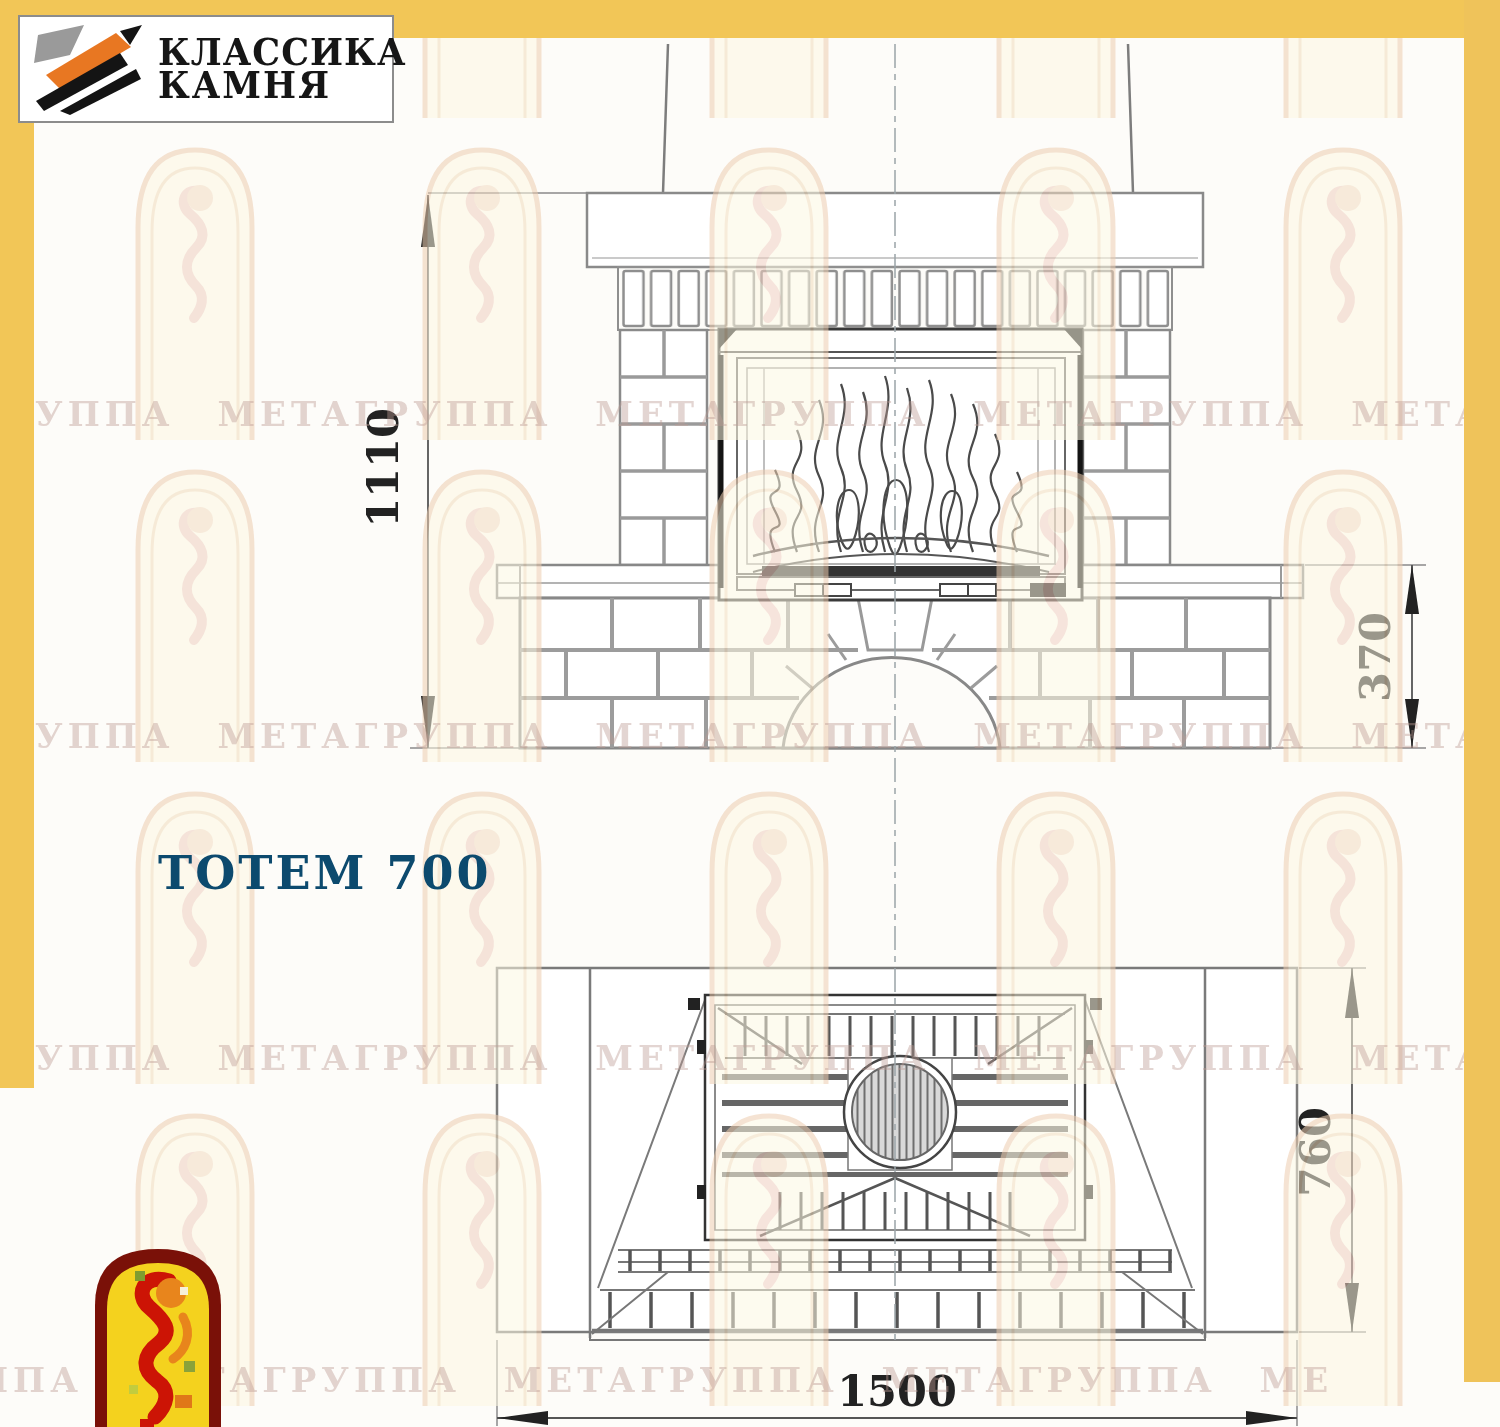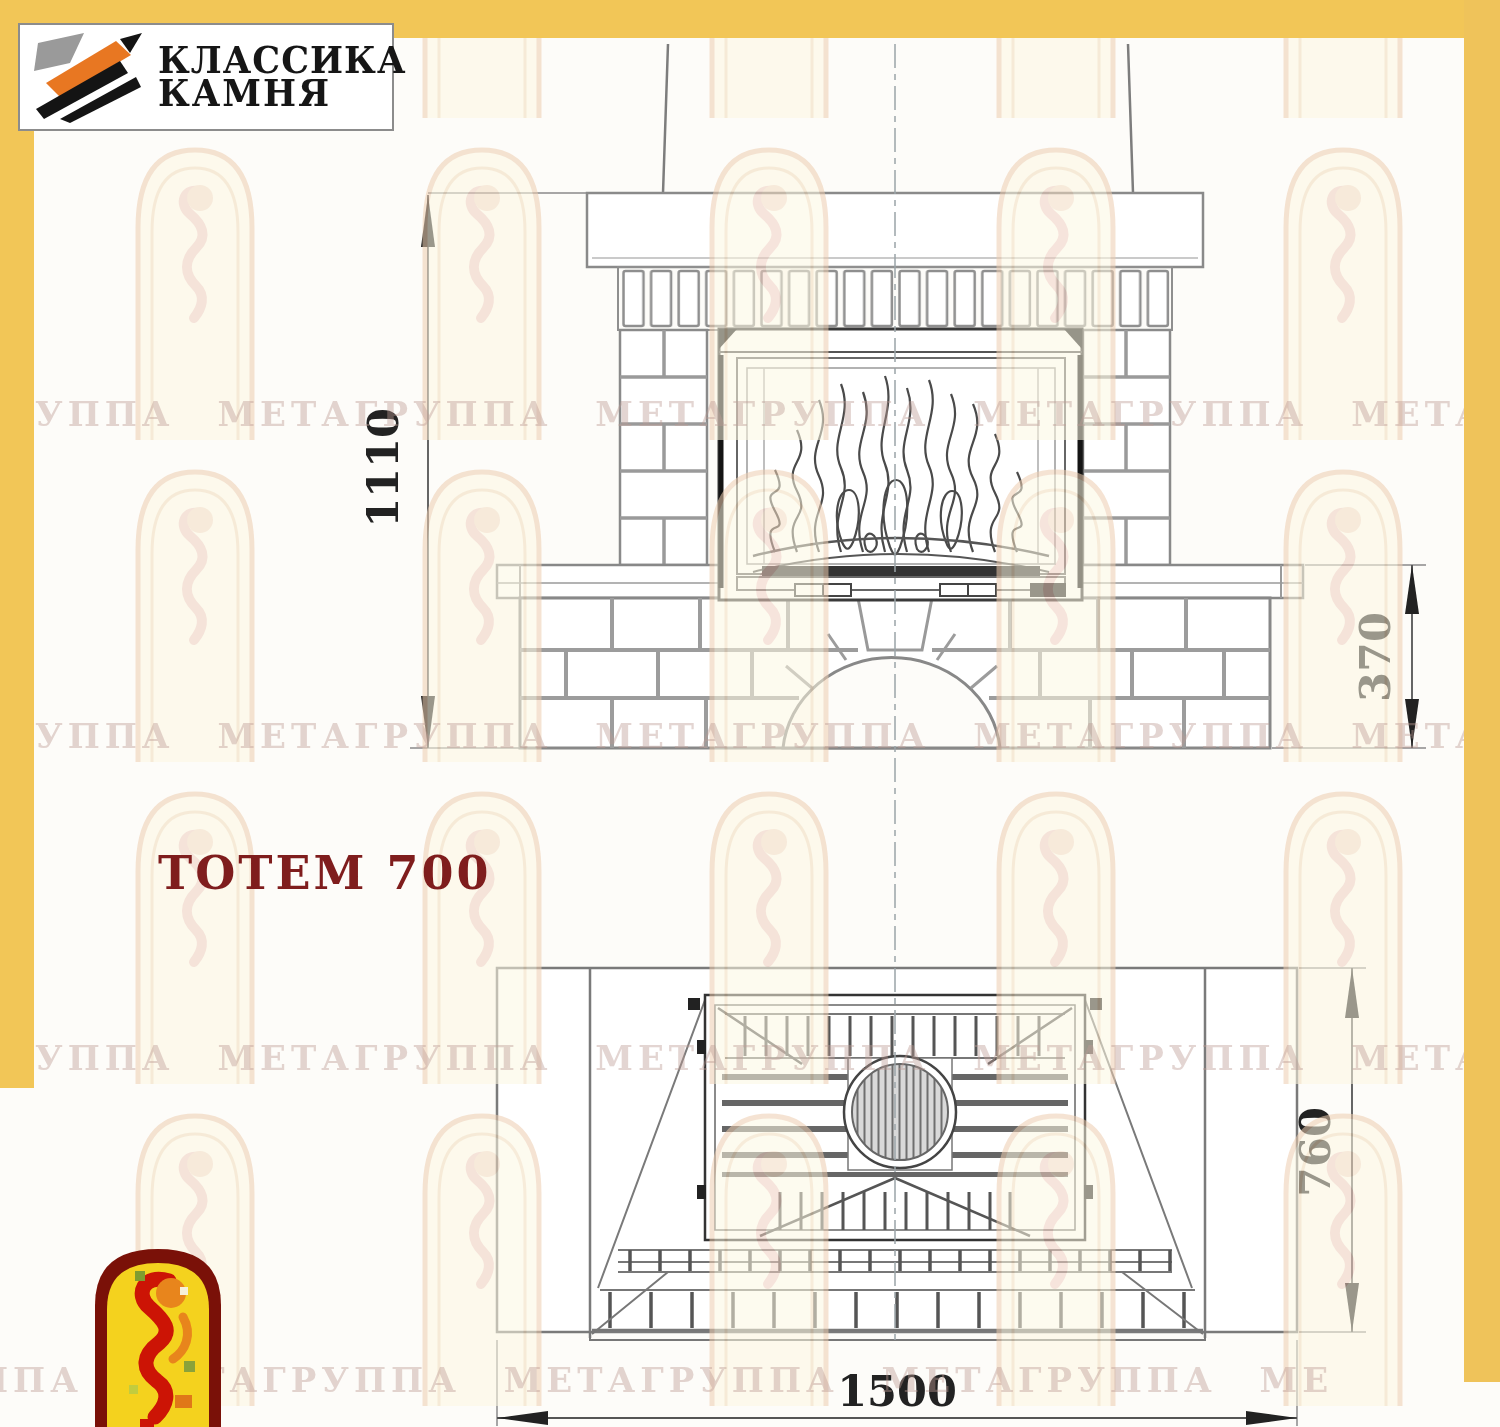--- a/index.html
+++ b/index.html
@@ -8,27 +8,27 @@
   .band{position:absolute;background:#f2c657;}
   .band-top{left:0;top:0;width:1500px;height:38px;}
   .band-left{left:0;top:0;width:34px;height:1088px;}
   .band-right{left:1464px;top:0;width:36px;height:1382px;background:#efc35a;}
   .drawing,.wm-arches{position:absolute;left:0;top:0;width:1500px;height:1427px;}
   .wm-arches{pointer-events:none;opacity:.55;}
   .wm-text{position:absolute;left:-24px;width:1560px;height:44px;overflow:hidden;white-space:nowrap;
            color:rgba(189,156,148,0.42);font-weight:bold;font-size:34px;letter-spacing:5px;
            word-spacing:26px;pointer-events:none;}
   .logo{position:absolute;left:18px;top:15px;width:376px;height:108px;background:#ffffff;
-        border:2px solid #8c8c8c;display:flex;align-items:center;box-sizing:border-box;margin-top:8px;}
+        border:2px solid #8c8c8c;display:flex;align-items:center;box-sizing:border-box;}
   .logo-graphic{margin-left:10px;flex:0 0 auto;}
   .logo-text{margin-left:10px;color:#161616;font-weight:bold;line-height:0.92;
              font-size:35px;letter-spacing:1px;transform:scaleY(1.04);}
   .logo-text .l2{letter-spacing:2px;}
   .title{position:absolute;left:158px;top:846px;font-size:46px;font-weight:bold;
-         letter-spacing:3px;color:#7f1d1d;}
+         letter-spacing:3px;color:#0c4a6e;}
   .emblem{position:absolute;left:85px;top:1243px;}
   svg text.dim{font-family:"DejaVu Serif","Liberation Serif",serif;font-size:43px;
                font-weight:600;fill:#222;}
 </style>
 </head>
 <body>
 
 <div class="page">
 
   <svg class="drawing" viewBox="0 0 1500 1427">

